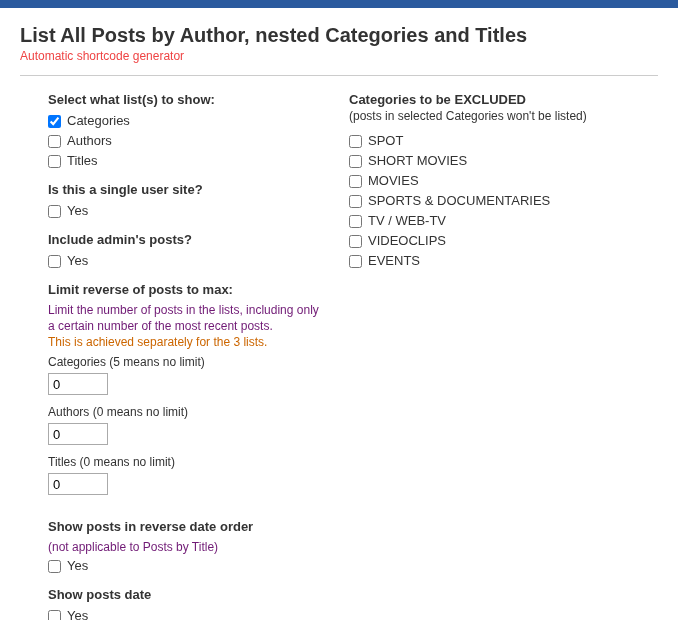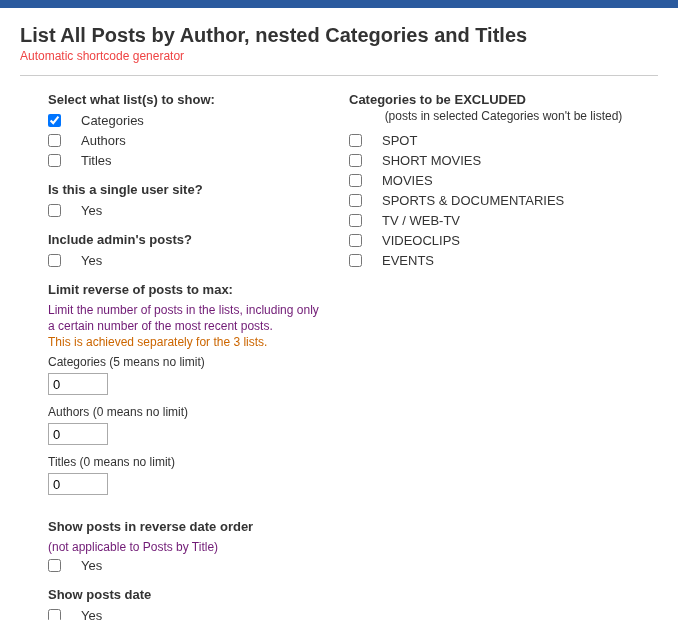--- a/index.html
+++ b/index.html
@@ -47,22 +47,22 @@
       flex: 1;
       min-width: 0;
     }
     .section-label {
       font-weight: bold;
       margin-bottom: 6px;
       font-size: 13px;
     }
     .checkbox-row {
       display: flex;
-      align-items: center;
-      gap: 20px;
+      align-items: flex-end;
+      gap: 6px;
       margin-bottom: 5px;
       font-size: 13px;
     }
     .checkbox-row input[type="checkbox"] {
       width: 13px;
       height: 13px;
       margin: 0;
       cursor: pointer;
     }
     .section-block {
@@ -99,21 +99,20 @@
     }
     .right-col-header {
       font-weight: bold;
       font-size: 13px;
       margin-bottom: 2px;
     }
     .right-col-subheader {
       font-size: 12px;
       color: #333;
       margin-bottom: 10px;
-      text-align: center;
     }
   </style>
 </head>
 <body>
 
 <div class="top-bar"></div>
 
 <div class="page-container">
   <div class="page-title">List All Posts by Author, nested Categories and Titles</div>
   <div class="page-subtitle">Automatic shortcode generator</div>

